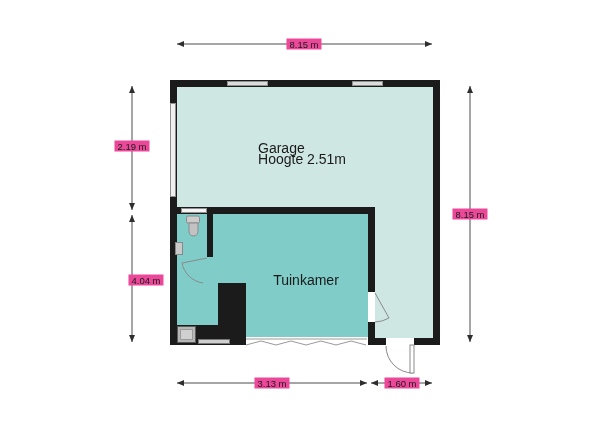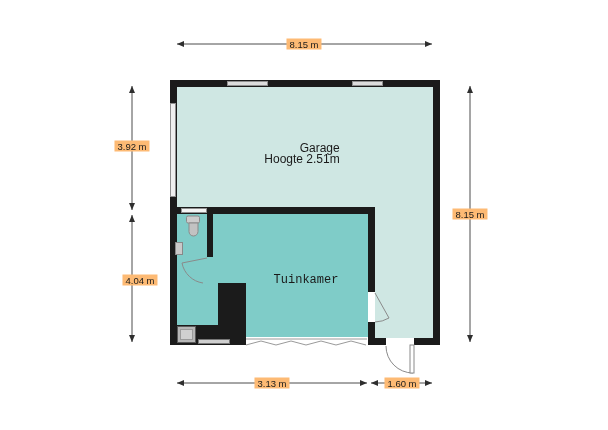--- a/index.html
+++ b/index.html
@@ -30,26 +30,26 @@
   .opening{position:absolute;background:#ffffff;}
   .open-interior{left:368px;top:292px;width:7px;height:30px;}
   .open-exterior{left:386px;top:338px;width:28px;height:7px;}
   .fold-band{left:246px;top:337px;width:122px;height:11px;background:#ffffff;}
   .appliance{left:177px;top:326px;width:19px;height:17px;background:#b7b7b7;
     border:1px solid #5a5a5a;box-sizing:border-box;}
   .appliance-inner{position:absolute;left:2px;top:2px;right:2px;bottom:2px;
     background:#d0d0d0;border:1px solid #9a9a9a;box-sizing:border-box;}
   svg.overlay{position:absolute;left:0;top:0;width:608px;height:430px;pointer-events:none;}
   .room-label{
-    position:absolute;transform:translate(-50%,-50%);text-align:right;
-    color:#1a1a1a;font-size:12px;line-height:11px;white-space:nowrap;
+    position:absolute;transform:translate(-50%,-50%);text-align:left;
+    color:#1a1a1a;font-size:14px;line-height:11px;white-space:nowrap;
   }
   .dim-label{
     position:absolute;transform:translate(-50%,-50%);
-    background:#fdba74;color:#1a1a1a;font-size:9.5px;padding:0 3px;white-space:nowrap;
+    background:#ec4899;color:#1a1a1a;font-size:9.5px;padding:0 3px;white-space:nowrap;
   }
 </style>
 </head>
 <body>
 
 <div class="stage">
 
   <div class="floor floor-garage"></div>
   <div class="floor floor-tuinkamer"></div>
 
@@ -127,21 +127,21 @@
         <polygon points="367,383 360,380 360,386"></polygon>
       <polygon points="371,383 378,380 378,386"></polygon>
         <polygon points="432,383 425,380 425,386"></polygon>
     </g>
   </svg>
 
   <div class="room-label" style="left:302px;top:154px;">
     <div>Garage</div>
     <div>Hoogte 2.51m</div>
   </div>
-  <div class="room-label" style="left:306px;top:280px;font-family:Liberation Mono, monospace;">Tuinkamer</div>
+  <div class="room-label" style="left:306px;top:280px;">Tuinkamer</div>
 
   <span class="dim-label" style="left:304px;top:44px;">8.15 m</span>
-  <span class="dim-label" style="left:132px;top:146px;">3.92 m</span>
-  <span class="dim-label" style="left:140px;top:280px;">4.04 m</span>
+  <span class="dim-label" style="left:132px;top:146px;">2.19 m</span>
+  <span class="dim-label" style="left:146px;top:280px;">4.04 m</span>
   <span class="dim-label" style="left:470px;top:214px;">8.15 m</span>
   <span class="dim-label" style="left:272px;top:383px;">3.13 m</span>
   <span class="dim-label" style="left:402px;top:383px;">1.60 m</span>
 </div>
 
 </body></html>

